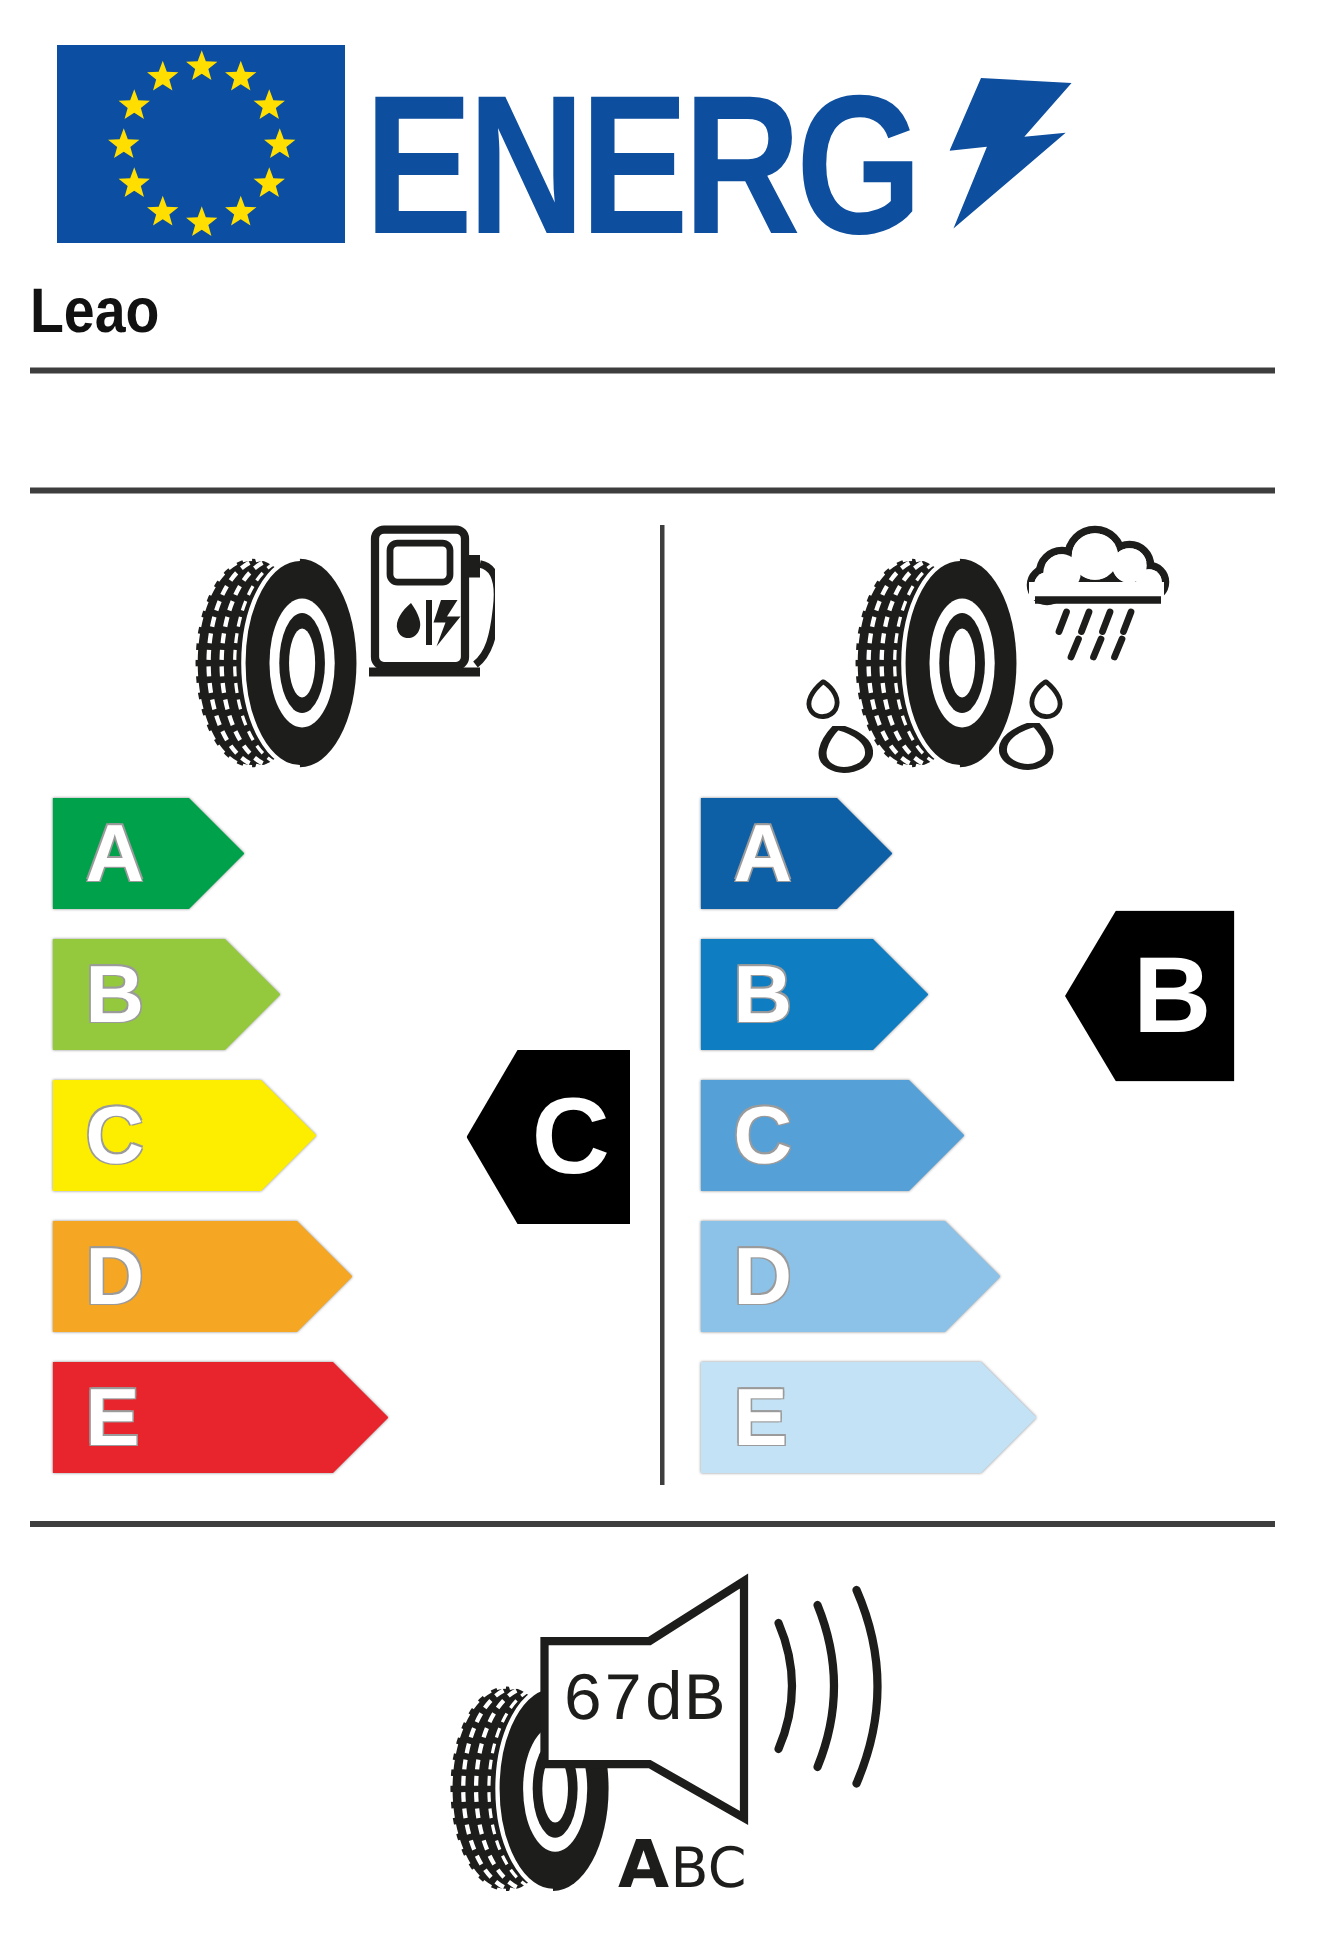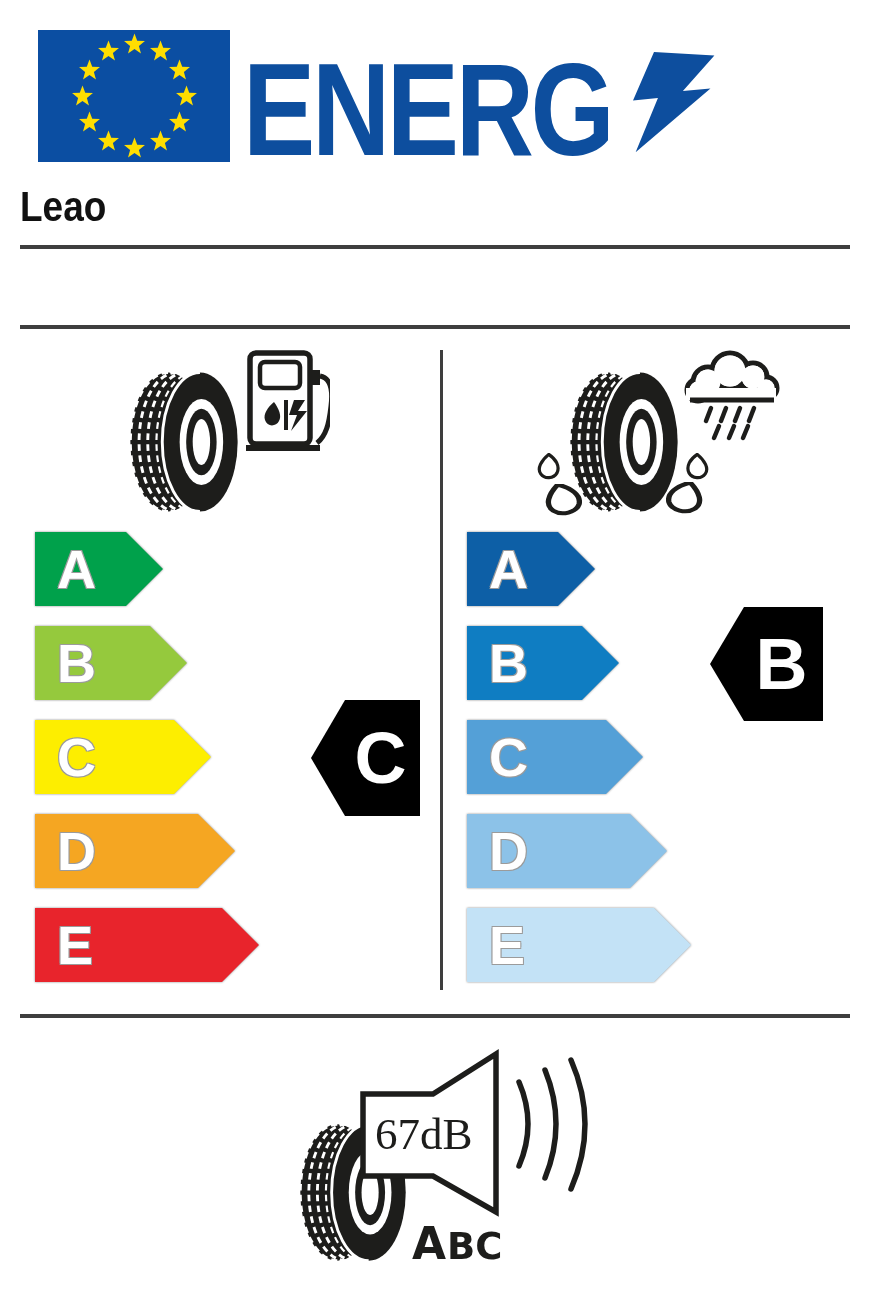--- a/index.html
+++ b/index.html
@@ -31,25 +31,25 @@
   
   .indicator{position:absolute;display:flex;align-items:center;justify-content:center;
        box-sizing:border-box;padding-left:30px;
        clip-path:polygon(0 50%, 34px 0, 100% 0, 100% 100%, 34px 100%);}
   #fuel-indicator{left:311px;top:700px;width:109px;height:116px;}
   #wet-indicator{left:710px;top:607px;width:113px;height:114px;}
   .indicator-letter{font-size:72px;font-weight:bold;color:#fff;line-height:1;}
 
   
   #noise-db{left:375px;top:1112px;font-size:45px;line-height:1;color:#1d1d1b;
-            font-family:Liberation Serif, serif;}
+            font-family:Liberation Mono, monospace;}
   #noise-class{left:412px;top:1222px;display:flex;align-items:baseline;gap:1px;color:#1d1d1b;
             font-family:"DejaVu Sans","Liberation Sans",sans-serif;}
   #noise-class .big{font-size:44px;font-weight:bold;line-height:1;}
-  #noise-class .small{font-size:37px;font-weight:bold;line-height:1;}
+  #noise-class .small{font-size:37px;font-weight:normal;line-height:1;}
 
   svg{display:block;}
 </style>
 </head>
 <body>
 
 <div id="canvas">
 
   <svg width="0" height="0" style="position:absolute">
     <defs>

